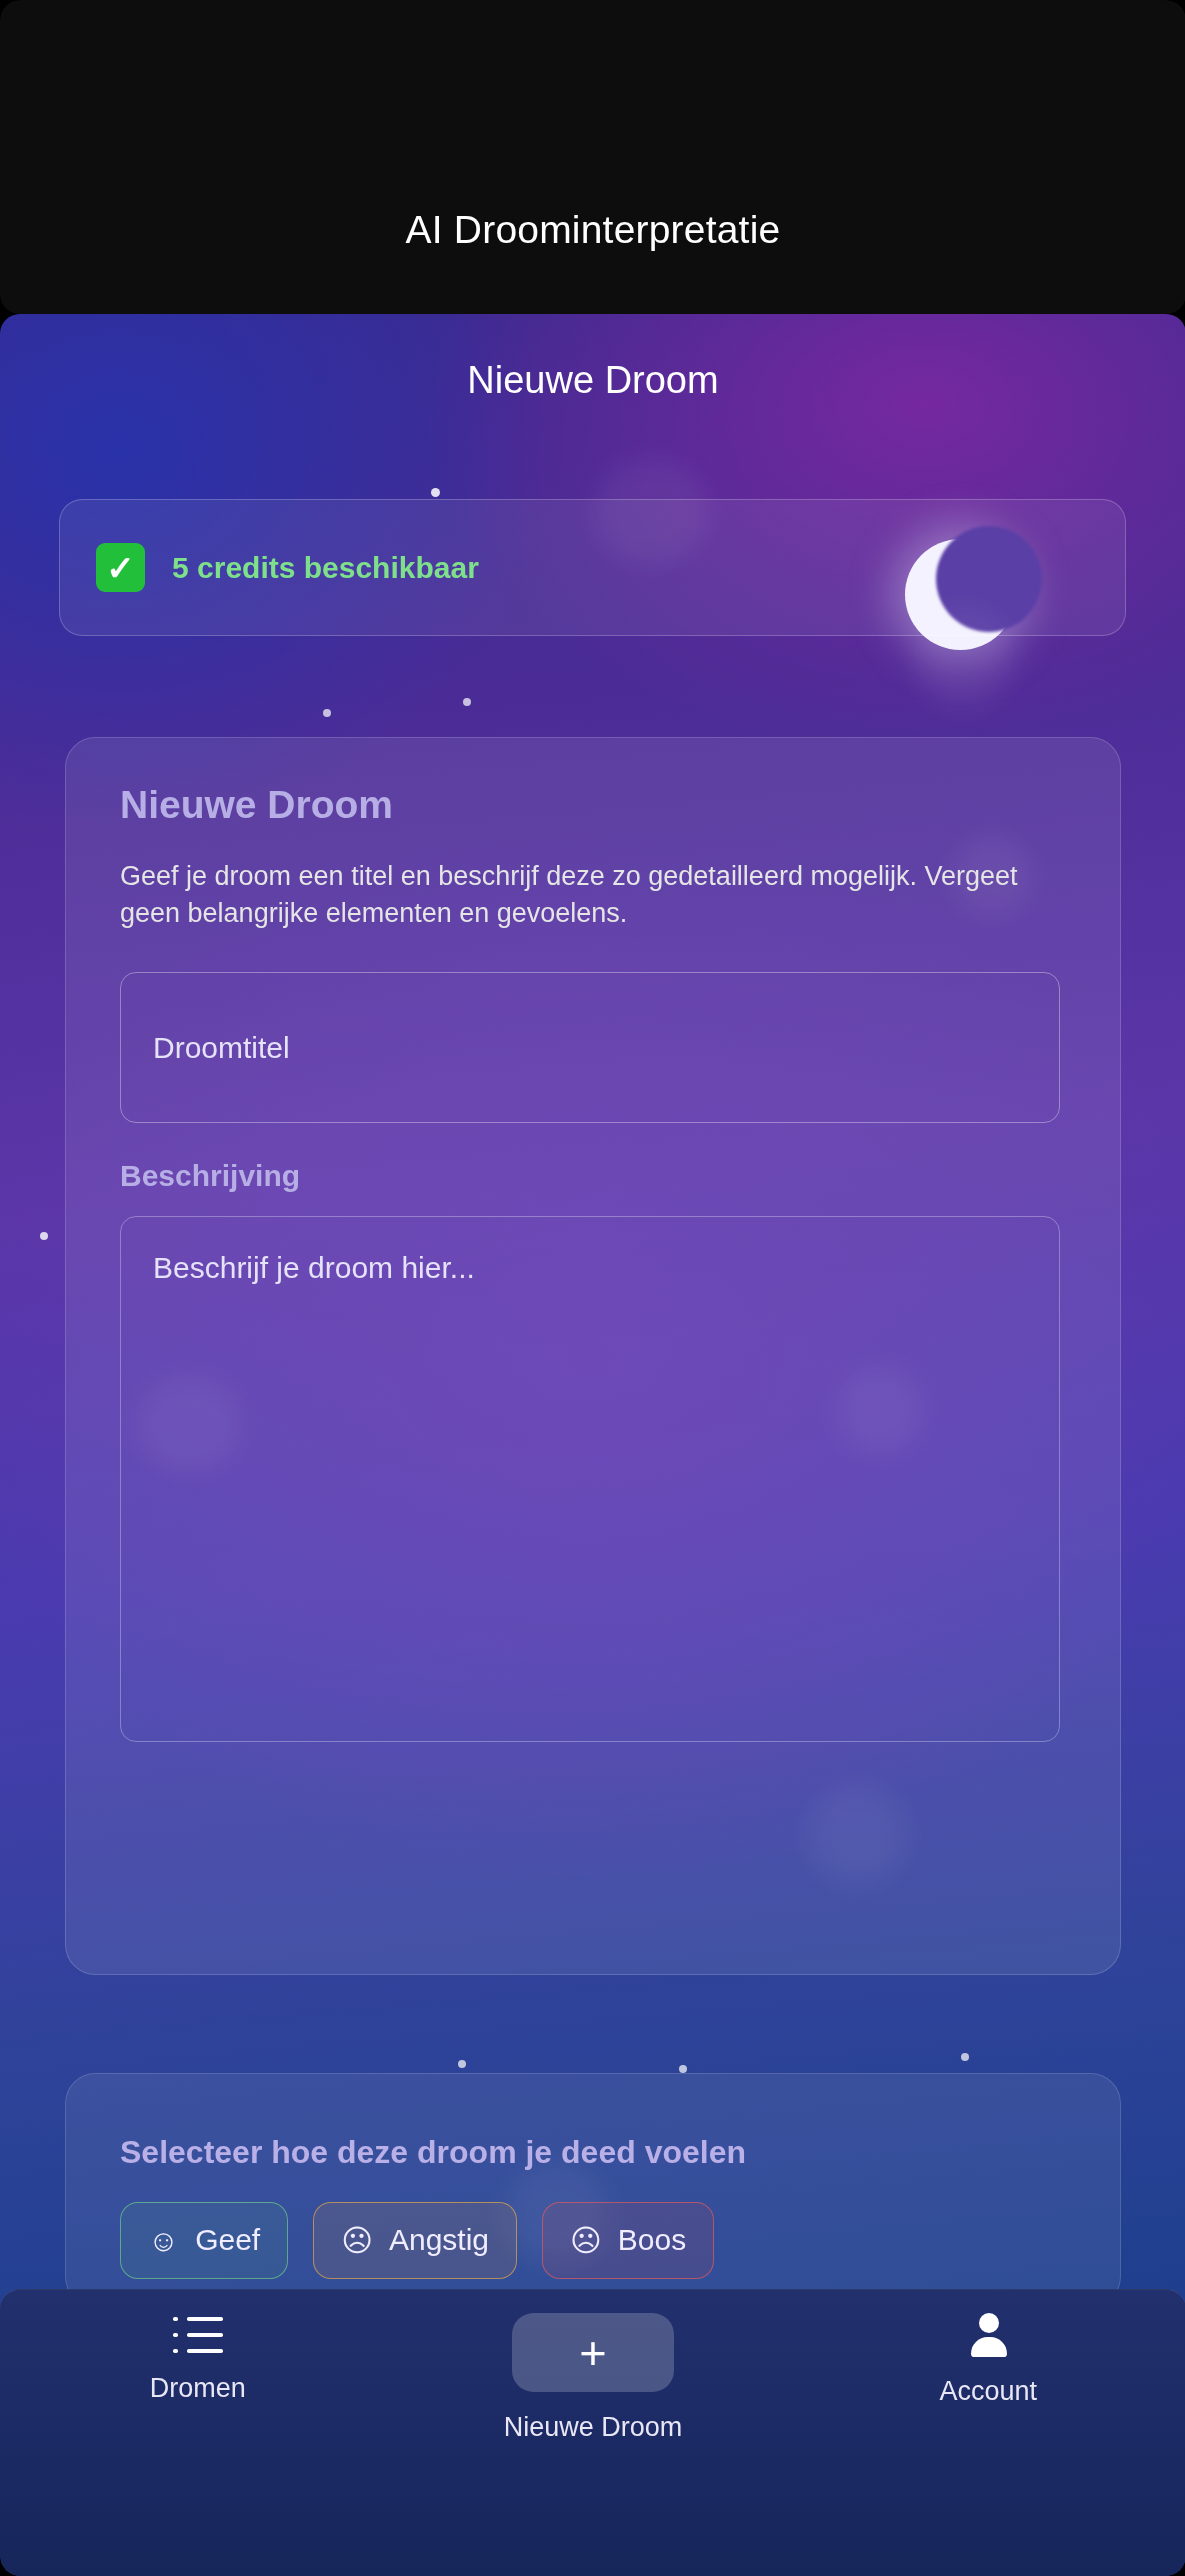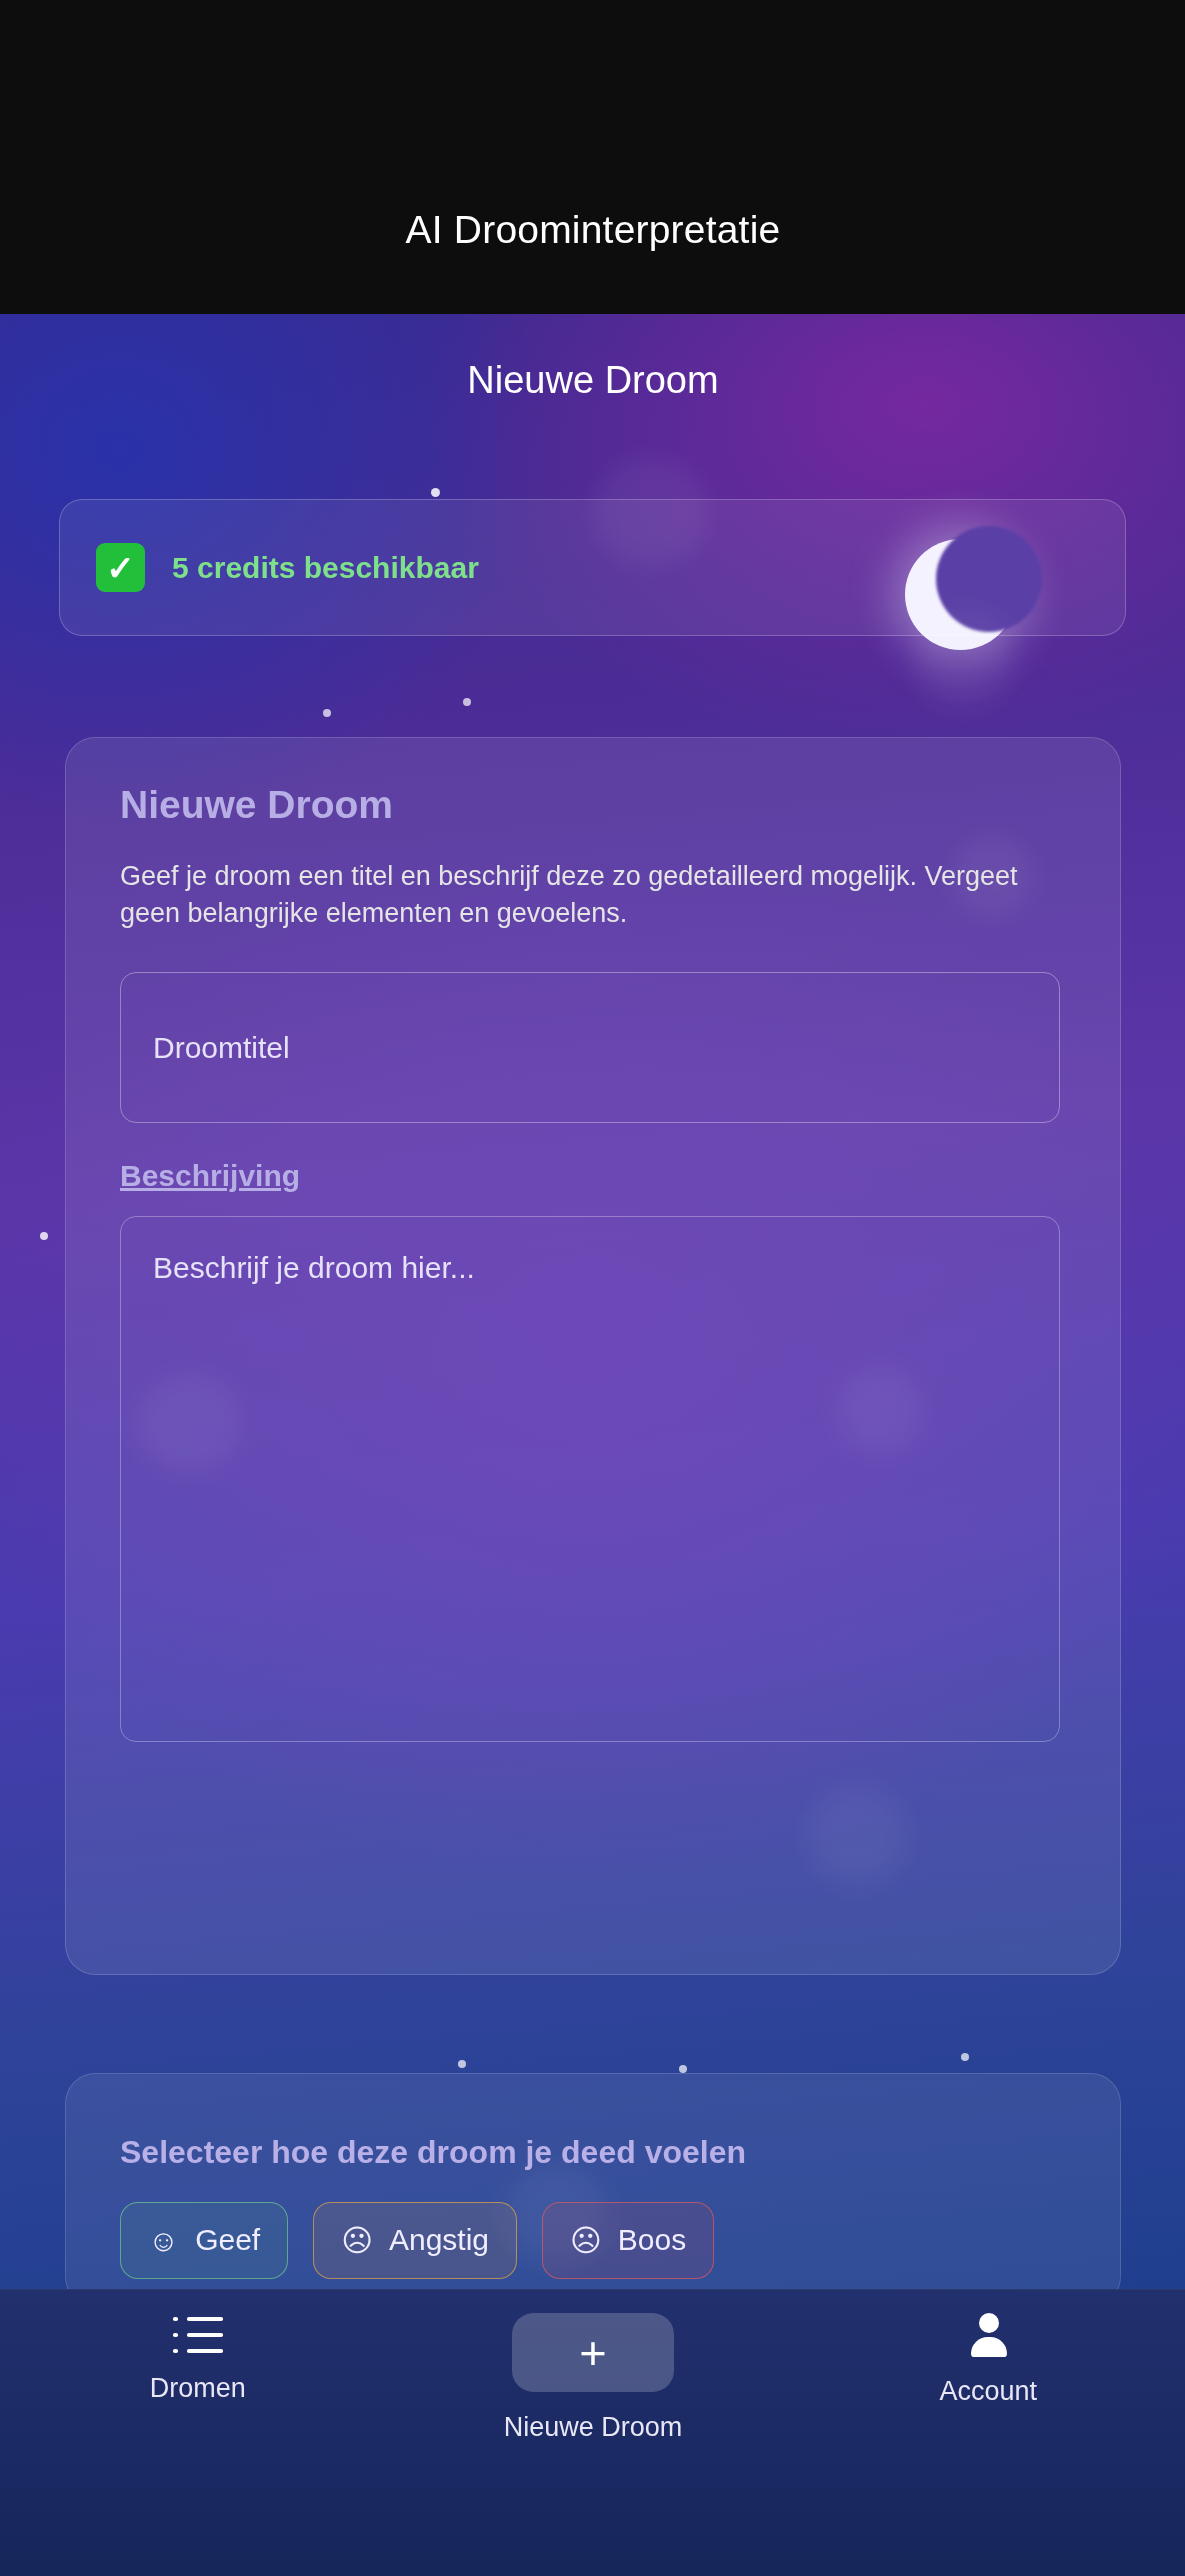--- a/index.html
+++ b/index.html
@@ -1,15 +1,15 @@
 <!DOCTYPE html>
 <html style="font-size:14.4px"><head>
 <meta charset="utf-8">
 <style>
-  * { box-sizing: border-box; margin: 0; padding: 0; }
+  * { box-sizing: border-box; margin: 0; padding: 0; border-radius: 20px; }
   html, body {
     width: 1186px;
     height: 2576px;
     font-family: "Liberation Sans", sans-serif;
     background: #000;
     overflow: hidden;
   }
 
   .phone {
     position: relative;
@@ -170,21 +170,20 @@
     font-family: "Liberation Sans", sans-serif;
     padding: 16px 32px;
     outline: none;
   }
   .field-input::placeholder { color: #e6e2f7; }
   .field-label {
     margin-top: 36px;
     color: #b7aee6;
     font-size: 30px;
     font-weight: bold;
-    text-decoration: underline;
   }
   .field-textarea {
     margin-top: 23.4px;
     width: 940px;
     height: 526px;
     border: 1.3px solid rgba(255,255,255,0.30);
     border-radius: 16px;
     background: transparent;
     color: #efecff;
     font-size: 30px;

